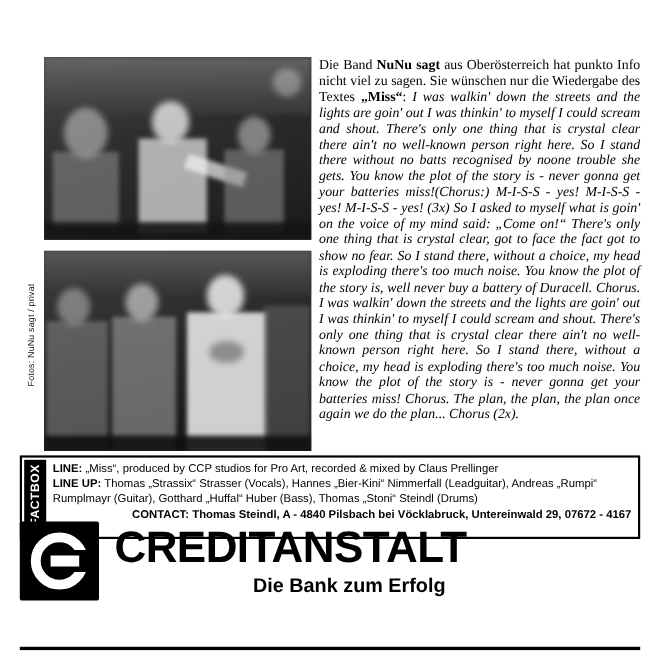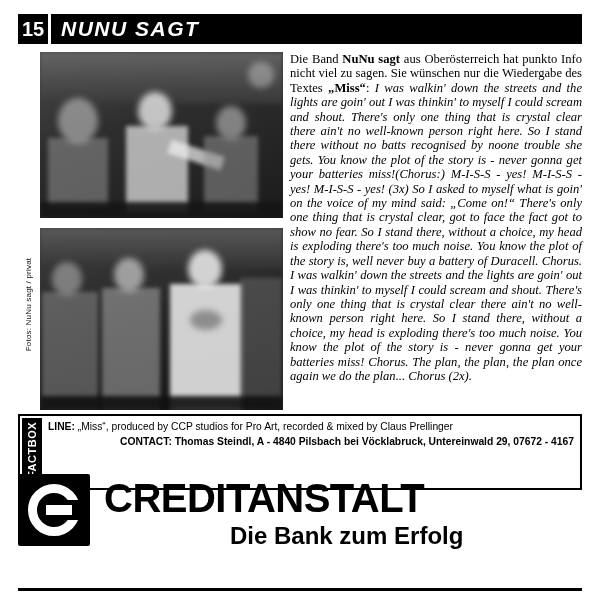--- a/index.html
+++ b/index.html
@@ -220,43 +220,37 @@
     font-size: 40px;
     letter-spacing: -0.5px;
     color: #000;
   }
   .ca-slogan {
     position: absolute;
     left: 212px;
     top: 50px;
     font-family: "Liberation Sans", sans-serif;
     font-weight: bold;
-    font-size: 24px;
+    font-size: 18px;
     color: #000;
   }
   .advert-rule {
     position: absolute;
     left: 18px;
     top: 588px;
     width: 564px;
     height: 3px;
     background: #000;
   }
 </style>
 </head>
 <body>
 
 <div class="page">
 
-  <div class="header">
-    <div class="header-num">15</div>
-    <div class="header-bar">
-      <span class="header-title">NUNU SAGT</span>
-    </div>
-  </div>
 
   <div class="photo-credit">Fotos: NuNu sagt / privat</div>
 
   <div class="photo" id="photo-top">
     <div class="photo-inner" style="background:linear-gradient(160deg,#4a4a4a 0%,#2e2e2e 40%,#1b1b1b 100%);">
       <div class="ph-rect" style="left:0;top:0;width:243px;height:52px;background:linear-gradient(180deg,#6a6a6a,#3a3a3a);opacity:.85;"></div>
       <div class="ph-blob" style="left:18px;top:46px;width:40px;height:46px;background:#cfcfcf;opacity:.55;"></div>
       <div class="ph-rect" style="left:8px;top:86px;width:60px;height:70px;background:#9a9a9a;opacity:.5;"></div>
       <div class="ph-blob" style="left:98px;top:40px;width:34px;height:38px;background:#e9e9e9;opacity:.8;"></div>
       <div class="ph-rect" style="left:86px;top:74px;width:62px;height:86px;background:#dcdcdc;opacity:.75;"></div>
@@ -289,20 +283,24 @@
 
   <div class="factbox">
     <div class="factbox-tab">
       <span>FACTBOX</span>
     </div>
     <div class="factbox-body">
       <div class="fb-line">
         <span class="fb-label">LINE:</span>
         <span>„Miss“, produced by CCP studios for Pro Art, recorded &amp; mixed by Claus Prellinger</span>
       </div>
+      <div class="fb-line">
+        <span class="fb-label">LINE UP:</span>
+        <span>Thomas „Strassix“ Strasser (Vocals), Hannes „Bier-Kini“ Nimmerfall (Leadguitar), Andreas „Rumpi“ Rumplmayr (Guitar), Gotthard „Huffal“ Huber (Bass), Thomas „Stoni“ Steindl (Drums)</span>
+      </div>
       <div class="fb-contact">
         <span class="fb-label">CONTACT:</span>
         <span>Thomas Steindl, A - 4840 Pilsbach bei Vöcklabruck, Untereinwald 29, 07672 - 4167</span>
       </div>
     </div>
   </div>
 
   <div class="advert">
     <div class="ca-logo">
       <div class="ring"></div>

